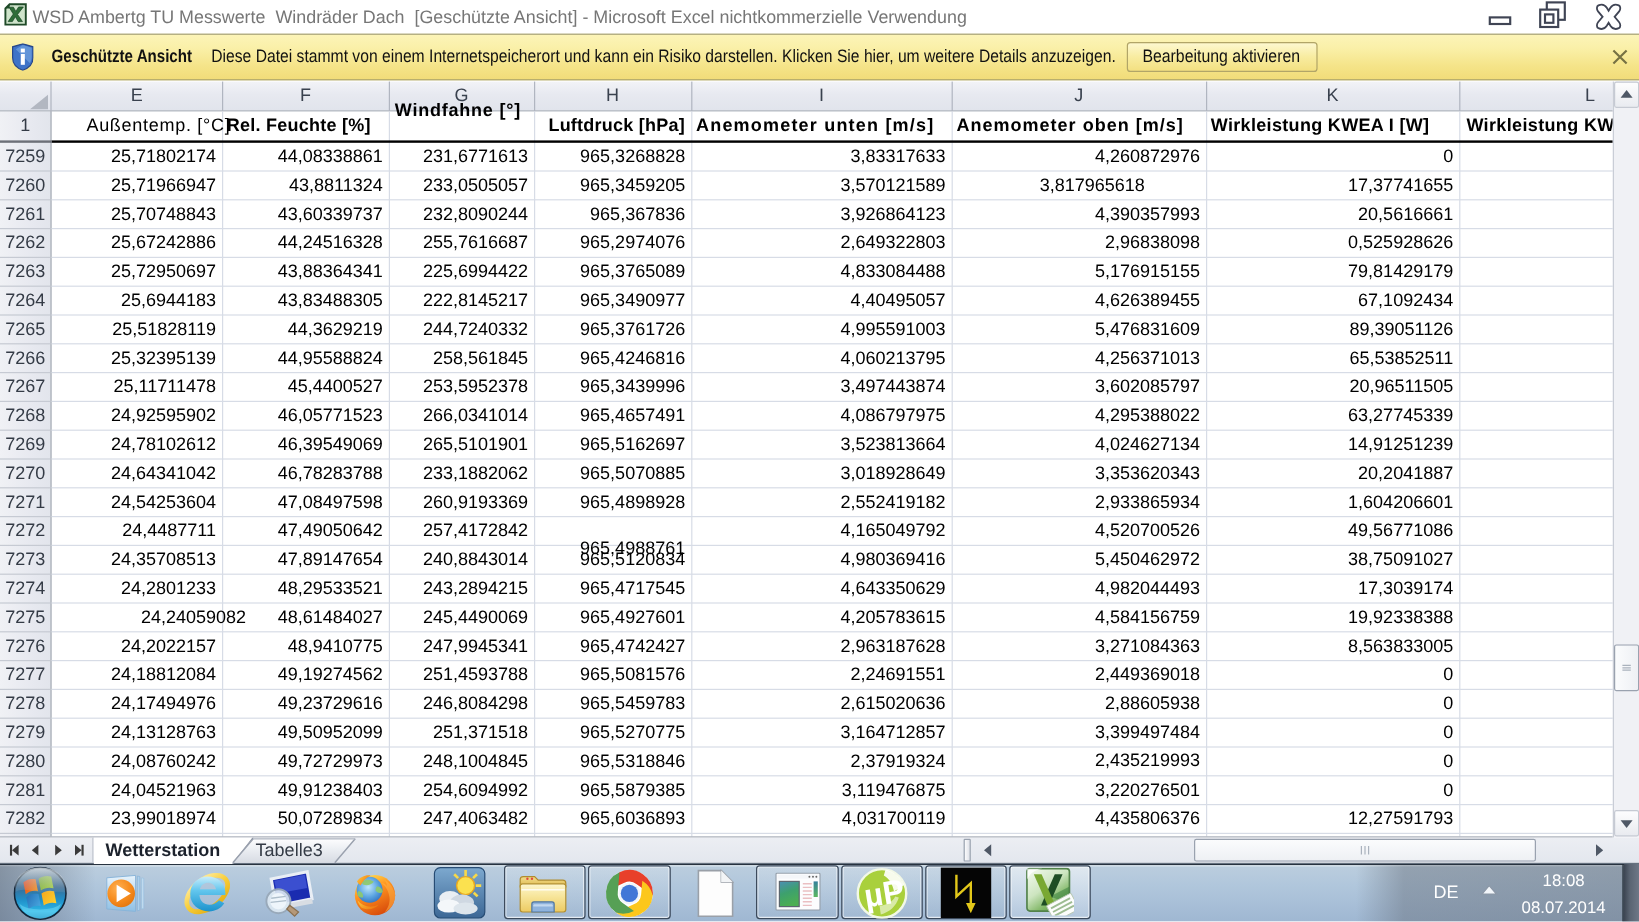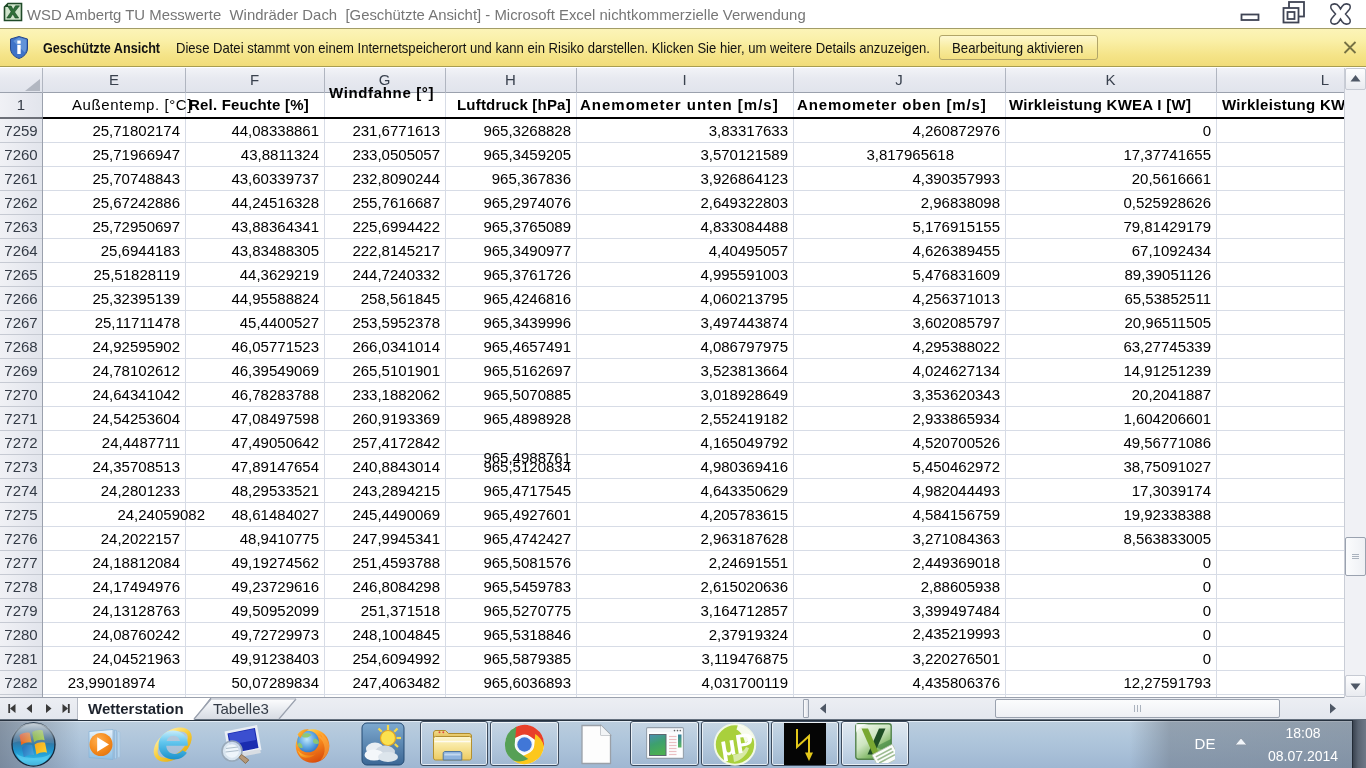--- a/index.html
+++ b/index.html
@@ -305,21 +305,21 @@
 <div class="cell num" style="left:576px;top:623px;width:212px;height:23px;line-height:23px;">2,37919324</div>
 <div class="cell num" style="left:793px;top:622px;width:207px;height:23px;line-height:23px;">2,435219993</div>
 <div class="cell num" style="left:1005px;top:623px;width:206px;height:23px;line-height:23px;">0</div>
 <div class="cell num" style="left:43px;top:647px;width:137px;height:23px;line-height:23px;">24,04521963</div>
 <div class="cell num" style="left:185px;top:647px;width:134px;height:23px;line-height:23px;">49,91238403</div>
 <div class="cell num" style="left:324px;top:647px;width:116px;height:23px;line-height:23px;">254,6094992</div>
 <div class="cell num" style="left:445px;top:647px;width:126px;height:23px;line-height:23px;">965,5879385</div>
 <div class="cell num" style="left:576px;top:647px;width:212px;height:23px;line-height:23px;">3,119476875</div>
 <div class="cell num" style="left:793px;top:647px;width:207px;height:23px;line-height:23px;">3,220276501</div>
 <div class="cell num" style="left:1005px;top:647px;width:206px;height:23px;line-height:23px;">0</div>
-<div class="cell num" style="left:43px;top:671px;width:137px;height:23px;line-height:23px;text-align:center;">23,99018974</div>
+<div class="cell num" style="left:43px;top:671px;width:137px;height:23px;line-height:23px;">23,99018974</div>
 <div class="cell num" style="left:185px;top:671px;width:134px;height:23px;line-height:23px;">50,07289834</div>
 <div class="cell num" style="left:324px;top:671px;width:116px;height:23px;line-height:23px;">247,4063482</div>
 <div class="cell num" style="left:445px;top:671px;width:126px;height:23px;line-height:23px;">965,6036893</div>
 <div class="cell num" style="left:576px;top:671px;width:212px;height:23px;line-height:23px;">4,031700119</div>
 <div class="cell num" style="left:793px;top:671px;width:207px;height:23px;line-height:23px;">4,435806376</div>
 <div class="cell num" style="left:1005px;top:671px;width:206px;height:23px;line-height:23px;">12,27591793</div>
 <div class="abs" style="left:0;top:697px;width:1344px;height:1px;background:#9ba1ad;"></div>
 <div class="abs" style="left:1344px;top:68px;width:22px;height:630px;background:#f0f1f5;border-left:1px solid #c9cdd6;"></div>
 <div class="abs" style="left:1345px;top:68px;width:21px;height:22px;background:linear-gradient(180deg,#fdfdfe,#e9ebf0);border:1px solid #c6cad3;border-radius:2px;"></div>
 <svg class="abs" style="left:1345px;top:68px;" width="21" height="22">

